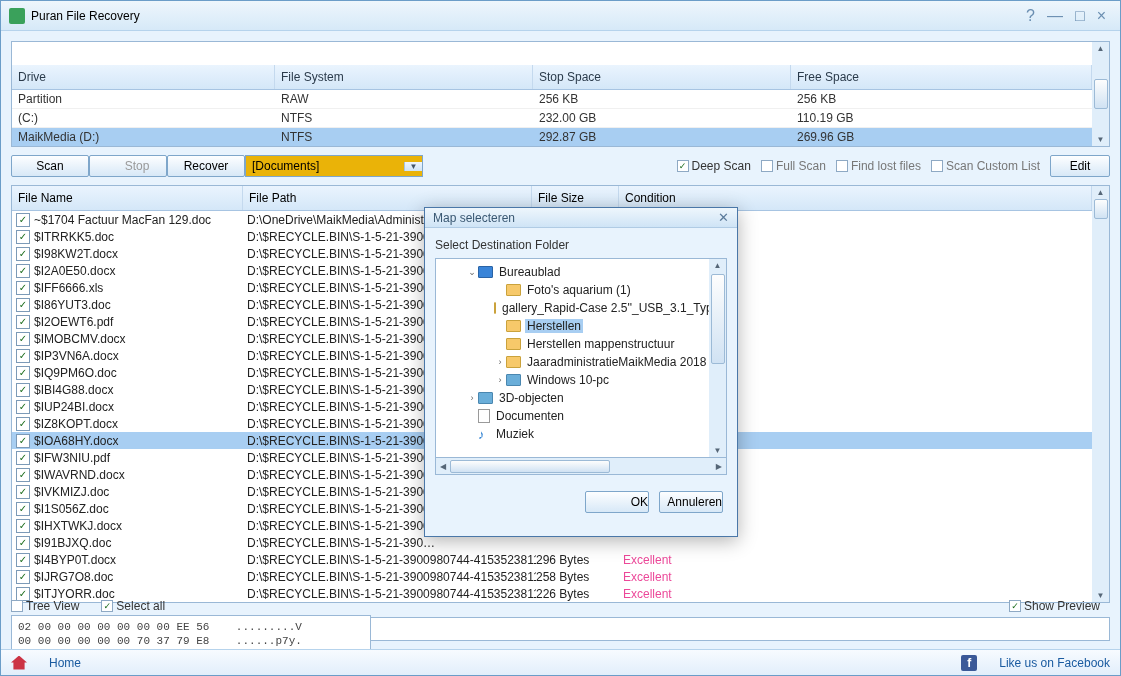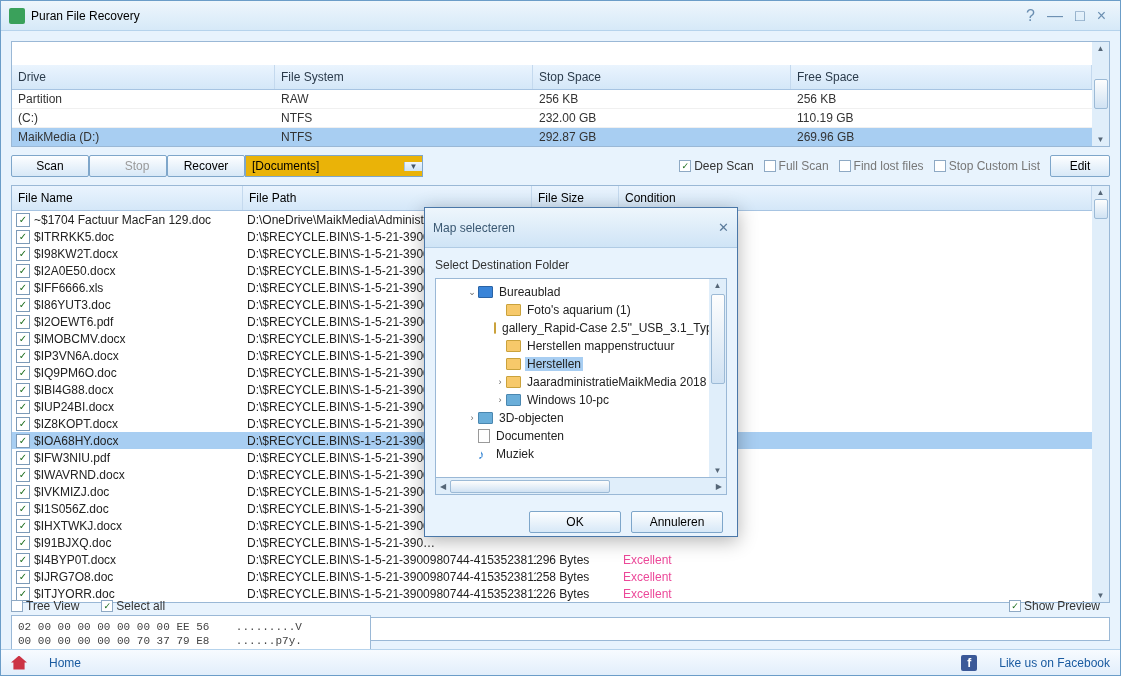--- a/index.html
+++ b/index.html
@@ -54,21 +54,21 @@
 .preview { width:360px; border:1px solid #9ab8d6; background:#fff; padding:4px 6px; font-family: "Courier New", monospace; font-size:11px; color:#444; white-space:pre; line-height:14px;}
 .bottombar { display:flex; align-items:center; margin-top:4px; gap:12px;}
 .status { margin-top:4px; border:1px solid #9ab8d6; background:#fff; height:24px;}
 .footer { position:absolute; bottom:0; left:0; right:0; height:26px; background: linear-gradient(#f7fbff,#e2eefb); border-top:1px solid #b6d3ec; display:flex; align-items:center; padding:0 10px;}
 .footer .home-icon { width:16px; height:14px; background:#c34; clip-path: polygon(50% 0,100% 50%,85% 50%,85% 100%,15% 100%,15% 50%,0 50%);}
 .footer a { color:#1a5ba0; margin-left:22px; text-decoration:none;}
 .footer .sp{flex:1;}
 .fb { width:16px; height:16px; background:#3b5998; color:#fff; font-weight:bold; display:inline-flex; align-items:center; justify-content:center; border-radius:2px; font-size:12px;}
 
 .dialog { position:absolute; left:423px; top:206px; width:314px; height:330px; background:#e8f3fd; border:1px solid #4a77a8; box-shadow: 0 4px 18px rgba(0,0,0,.3);}
-.dlg-title { height:40px; background: linear-gradient(#eef6fc,#cfe4f6); display:flex; align-items:center; padding:0 8px; color:#3a5872; border-bottom:1px solid #b0cbe4;}
+.dlg-title { height:20px; background: linear-gradient(#eef6fc,#cfe4f6); display:flex; align-items:center; padding:0 8px; color:#3a5872; border-bottom:1px solid #b0cbe4;}
 .dlg-title .sp{flex:1;}
 .dlg-title .x{color:#5a7a9a; font-size:13px; cursor:pointer;}
 .dlg-lbl { padding:10px 10px 6px; color:#333;}
 .tree { margin:0 10px; border:1px solid #9ab8d6; background:#fff; height:200px; display:flex;}
 .tree-body{flex:1; padding:4px 0; overflow:hidden;}
 .tn { display:flex; align-items:center; height:18px; white-space:nowrap; padding-left:4px;}
 .tn .exp{width:12px; text-align:center; color:#666; font-size:9px;}
 .tn .folder{width:15px;height:12px;background:#f7c96a;border:1px solid #caa23c;border-radius:1px;margin-right:4px;}
 .tn .folder.desk{background:#3984d8;border-color:#2a63a5;}
 .tn .folder.pc{background:#6aaed9;border-color:#4a87b0;}
@@ -78,21 +78,21 @@
 .tn span.lbl{padding:0 2px;color:#222;}
 .tn.i1{padding-left:30px;} .tn.i2{padding-left:58px;}
 .tree-scroll{width:17px;background:#e0eefa;display:flex;flex-direction:column;align-items:center;}
 .tree-scroll .arr{font-size:8px;color:#567;padding:2px 0;}
 .tree-scroll .knob{width:14px;height:90px;background:linear-gradient(#fdfdfd,#d0e2f3);border:1px solid #9cbad6;border-radius:2px;margin-top:2px;}
 .hscroll{margin:0 10px;height:17px;background:#e0eefa;border:1px solid #9ab8d6;border-top:none;display:flex;align-items:center;}
 .hscroll .arr{font-size:8px;color:#567;padding:0 4px;}
 .hscroll .knob{width:160px;height:13px;background:linear-gradient(#fdfdfd,#d0e2f3);border:1px solid #9cbad6;border-radius:2px;}
 .hscroll .sp{flex:1;}
 .dlg-btns{display:flex;justify-content:flex-end;gap:10px;padding:16px 14px 0;}
-.dlg-btns .btn{width:92px;}
+.dlg-btns .btn{width:64px;text-align:right;}
 </style>
 </head>
 <body>
 
 <div class="titlebar">
   <div class="app-icon"></div>
   <span>Puran File Recovery</span>
   <div class="sp"></div>
   <span class="sys">?</span>
   <span class="sys">—</span>
@@ -166,21 +166,21 @@
     <label class="chk">
         <span class="box"></span>
         <span>Full Scan</span>
       </label>
     <label class="chk">
         <span class="box"></span>
         <span>Find lost files</span>
       </label>
     <label class="chk">
         <span class="box"></span>
-        <span>Stop Custom List</span>
+        <span>Scan Custom List</span>
       </label>
     <div class="btn" style="width:60px">Edit</div>
   </div>
 
   <div class="panes">
     <div class="filelist">
       <div class="filelist-body">
         <div class="fh">
           <div class="f1">File Name</div>
           <div class="f2">File Path</div>
@@ -418,29 +418,29 @@
         <div class="tn i2">
           <span class="exp"></span>
           <span class="folder"></span>
           <span class="lbl">Foto's aquarium (1)</span>
         </div>
         <div class="tn i2">
           <span class="exp"></span>
           <span class="folder"></span>
           <span class="lbl">gallery_Rapid-Case 2.5''_USB_3.1_Type</span>
         </div>
+        <div class="tn i2 sel">
+          <span class="exp"></span>
+          <span class="folder"></span>
+          <span class="lbl">Herstellen</span>
+        </div>
         <div class="tn i2">
           <span class="exp"></span>
           <span class="folder"></span>
           <span class="lbl">Herstellen mappenstructuur</span>
-        </div>
-        <div class="tn i2 sel">
-          <span class="exp"></span>
-          <span class="folder"></span>
-          <span class="lbl">Herstellen</span>
         </div>
         <div class="tn i2">
           <span class="exp">›</span>
           <span class="folder"></span>
           <span class="lbl">JaaradministratieMaikMedia 2018</span>
         </div>
         <div class="tn i2">
           <span class="exp">›</span>
           <span class="folder pc"></span>
           <span class="lbl">Windows 10-pc</span>

